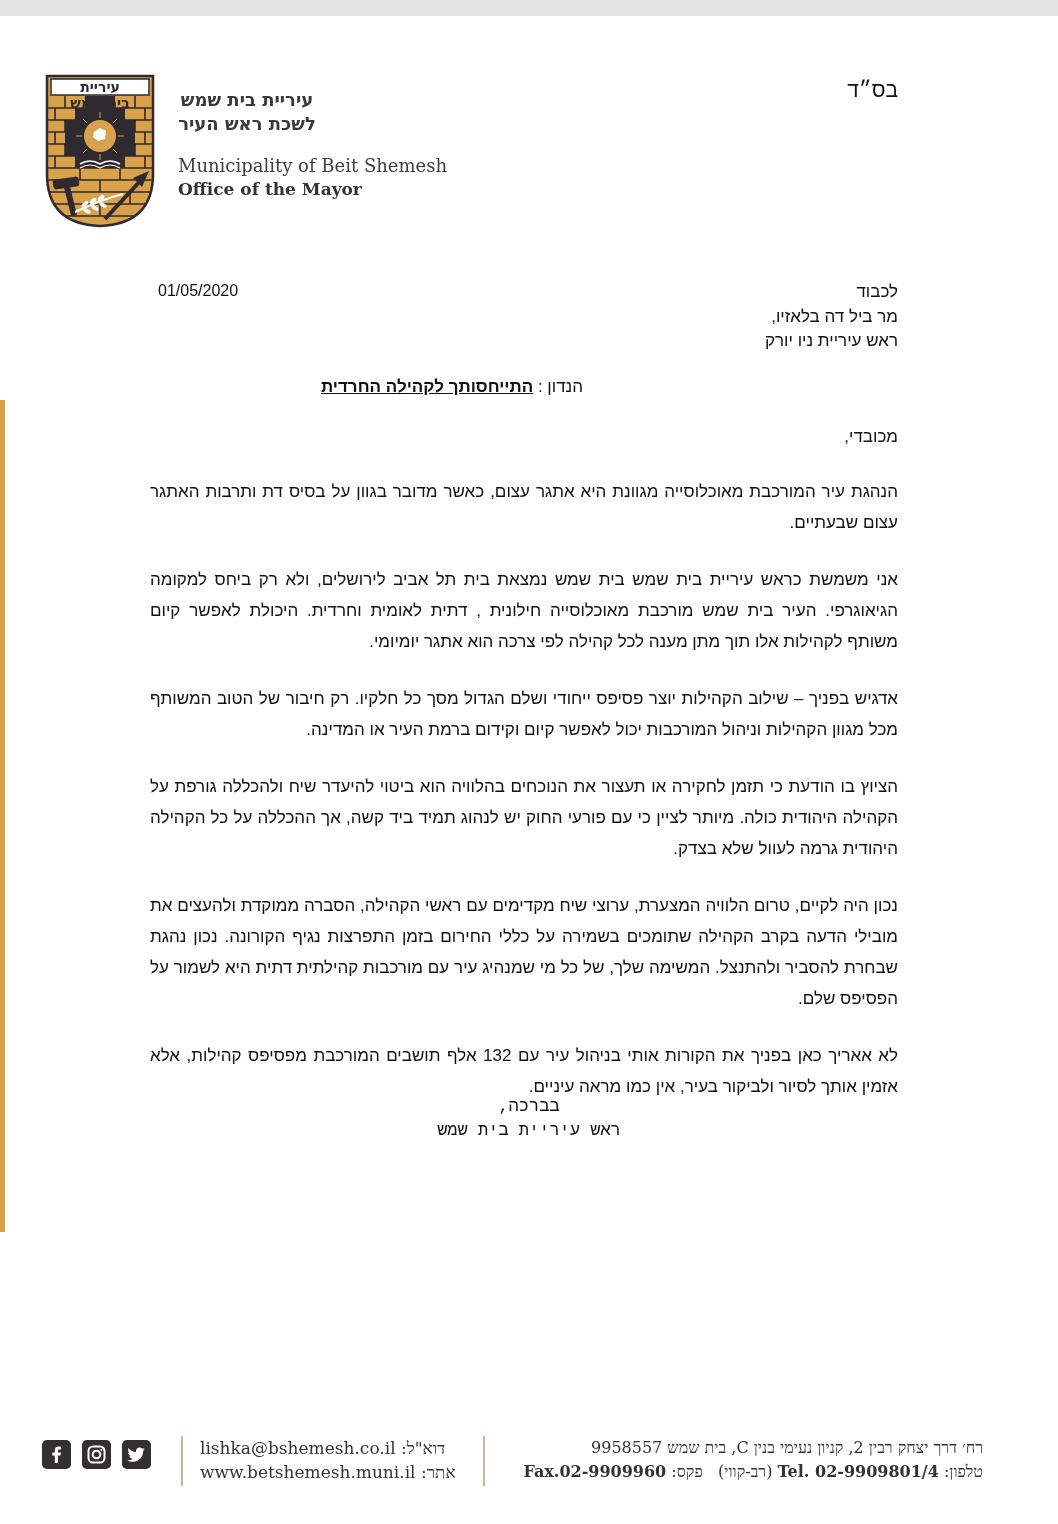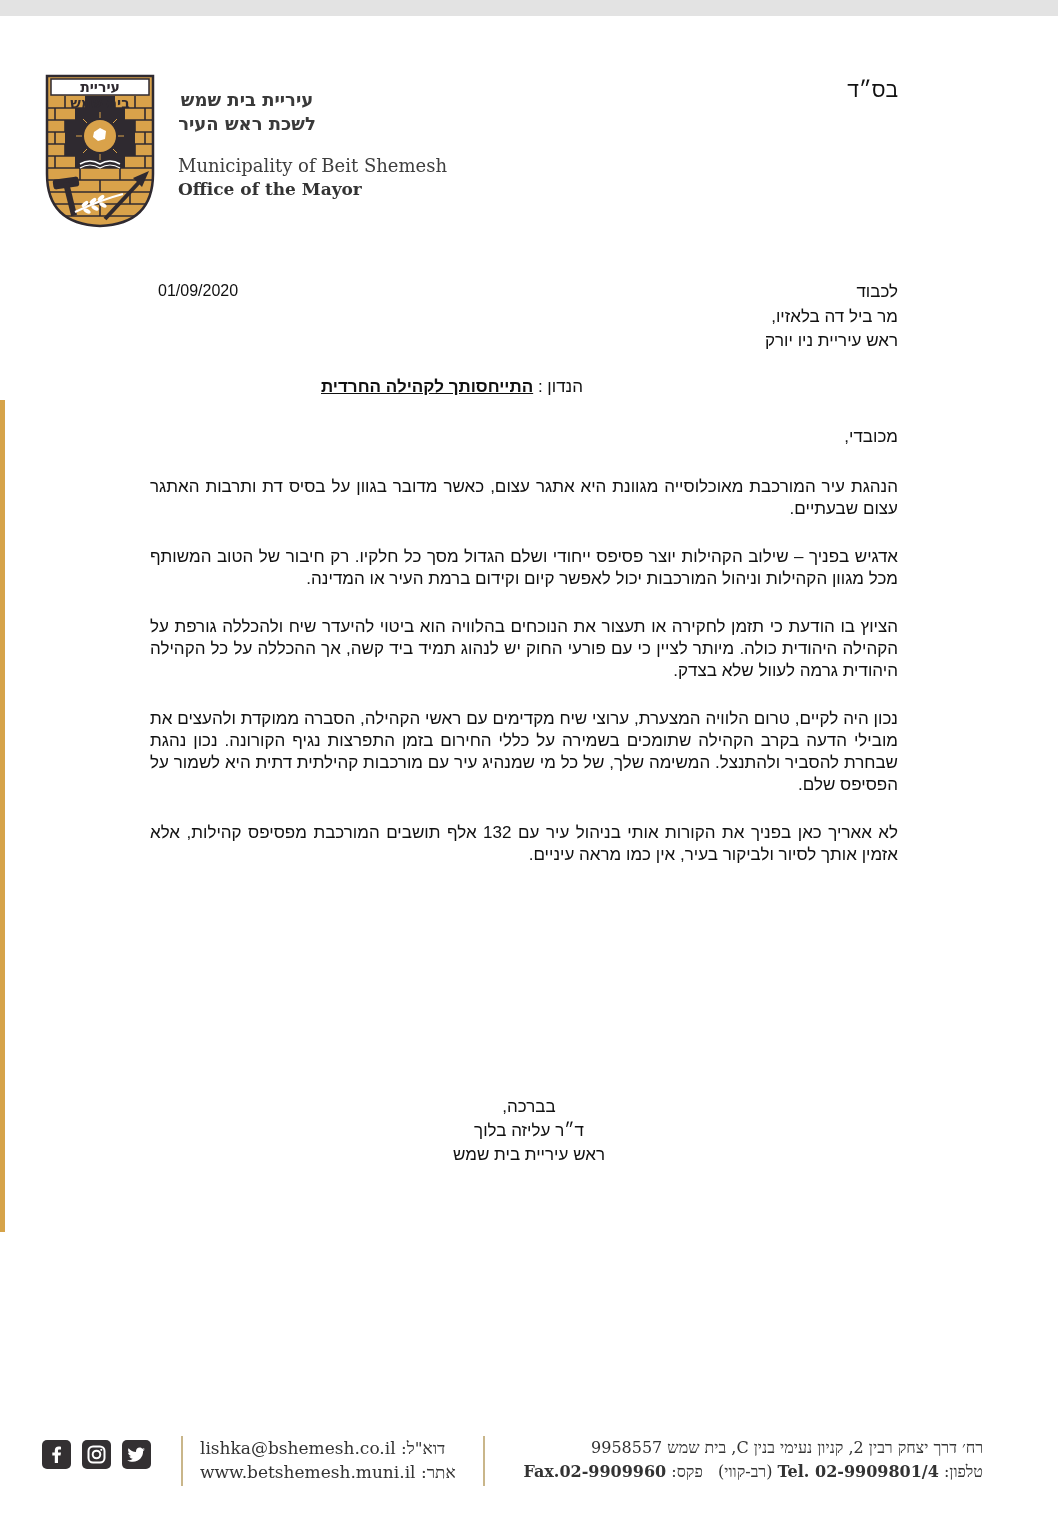--- a/index.html
+++ b/index.html
@@ -18,25 +18,25 @@
   .lh-en2 { font-family: "DejaVu Serif", serif; font-size: 17px; font-weight: bold; color: #333; line-height: 24px; }
 
   .rtl { direction: rtl; text-align: right; }
   .bsd { position: absolute; right: 160px; top: 78px; font-size: 21px; }
   .date { position: absolute; left: 158px; top: 282px; font-size: 16px; }
   .addressee { position: absolute; right: 160px; top: 280px; font-size: 17px; line-height: 24.5px; }
   .subject { position: absolute; left: 0; width: 904px; top: 377px; text-align: center; font-size: 17px; direction: rtl; }
   .subject .subj-title { font-weight: bold; text-decoration: underline; }
   .salutation { position: absolute; right: 160px; top: 427px; font-size: 17px; }
 
-  .body-text { position: absolute; left: 150px; right: 160px; top: 476px; font-size: 17px; line-height: 22px; direction: rtl; text-align: justify; }
+  .body-text { position: absolute; left: 150px; right: 160px; top: 476px; font-size: 17px; line-height: 31px; direction: rtl; text-align: justify; }
   .body-text p { margin: 0 0 26px 0; text-align-last: right; }
 
   .signature { position: absolute; left: 0; width: 1058px; top: 1095px; text-align: center; font-size: 17px; line-height: 24px; direction: rtl; }
-  .signature div { display: block; }
+  .signature div { display: block; font-family: Liberation Mono, monospace; }
 
   .footer { position: absolute; left: 0; top: 1432px; width: 1058px; height: 60px; }
   .social { position: absolute; left: 42px; top: 8px; display: flex; gap: 11px; }
   .social .ico { width: 29px; height: 29px; background: #333032; border-radius: 5px; display: flex; align-items: center; justify-content: center; }
   .vsep { position: absolute; top: 4px; width: 2px; height: 50px; background: #c9b68a; }
   .contact { position: absolute; left: 200px; top: 4px; font-family: "DejaVu Serif", serif; font-size: 17px; line-height: 24px; color: #333; }
   .contact .row { white-space: nowrap; }
   .address { position: absolute; left: 505px; top: 4px; font-family: "DejaVu Serif", serif; font-size: 16px; line-height: 24px; color: #333; direction: rtl; text-align: right; width: 478px; }
   .address .row { white-space: nowrap; }
   .bold { font-weight: bold; }
@@ -129,46 +129,46 @@
 </div>
 
 <div class="letterhead">
   <div class="lh-he">עיריית בית שמש</div>
   <div class="lh-he">לשכת ראש העיר</div>
   <div class="lh-en1">Municipality of Beit Shemesh</div>
   <div class="lh-en2">Office of the Mayor</div>
 </div>
 
 <div class="bsd rtl">בס״ד</div>
-<div class="date">01/09/2020</div>
+<div class="date">01/05/2020</div>
 
 <div class="addressee rtl">
   <div>לכבוד</div>
   <div>מר ביל דה בלאזיו,</div>
   <div>ראש עיריית ניו יורק</div>
 </div>
 
 <div class="subject">
   <span>הנדון :</span>
   <span class="subj-title">התייחסותך לקהילה החרדית</span>
 </div>
 
 <div class="salutation rtl">מכובדי,</div>
 
 <div class="body-text">
   <p>הנהגת עיר המורכבת מאוכלוסייה מגוונת היא אתגר עצום, כאשר מדובר בגוון על בסיס דת ותרבות האתגר עצום שבעתיים.</p>
+  <p>אני משמשת כראש עיריית בית שמש בית שמש נמצאת בית תל אביב לירושלים, ולא רק ביחס למקומה הגיאוגרפי. העיר בית שמש מורכבת מאוכלוסייה חילונית , דתית לאומית וחרדית. היכולת לאפשר קיום משותף לקהילות אלו תוך מתן מענה לכל קהילה לפי צרכה הוא אתגר יומיומי.</p>
   <p>אדגיש בפניך – שילוב הקהילות יוצר פסיפס ייחודי ושלם הגדול מסך כל חלקיו. רק חיבור של הטוב המשותף מכל מגוון הקהילות וניהול המורכבות יכול לאפשר קיום וקידום ברמת העיר או המדינה.</p>
   <p>הציוץ בו הודעת כי תזמן לחקירה או תעצור את הנוכחים בהלוויה הוא ביטוי להיעדר שיח ולהכללה גורפת על הקהילה היהודית כולה. מיותר לציין כי עם פורעי החוק יש לנהוג תמיד ביד קשה, אך ההכללה על כל הקהילה היהודית גרמה לעוול שלא בצדק.</p>
   <p>נכון היה לקיים, טרום הלוויה המצערת, ערוצי שיח מקדימים עם ראשי הקהילה, הסברה ממוקדת ולהעצים את מובילי הדעה בקרב הקהילה שתומכים בשמירה על כללי החירום בזמן התפרצות נגיף הקורונה.  נכון נהגת שבחרת להסביר ולהתנצל. המשימה שלך, של כל מי שמנהיג עיר עם מורכבות קהילתית דתית היא לשמור על הפסיפס שלם.</p>
   <p>לא אאריך כאן בפניך את הקורות אותי בניהול עיר עם 132 אלף תושבים המורכבת מפסיפס קהילות, אלא אזמין אותך לסיור ולביקור בעיר, אין כמו מראה עיניים.</p>
 </div>
 
 <div class="signature">
   <div>בברכה,</div>
-  <div>ד״ר עליזה בלוך</div>
   <div>ראש עיריית בית שמש</div>
 </div>
 
 <div class="footer">
   <div class="social">
     <div class="ico">
       <svg width="29" height="29" viewBox="0 0 29 29">
           <path d="M16,23 V15.5 H18.5 L19,12.5 H16 V10.8 C16,10 16.3,9.5 17.4,9.5 H19 V6.8 C18.6,6.7 17.6,6.6 16.6,6.6 C14.3,6.6 12.8,8 12.8,10.5 V12.5 H10.3 V15.5 H12.8 V23 Z" fill="#fff"></path>
         </svg>
     </div>

